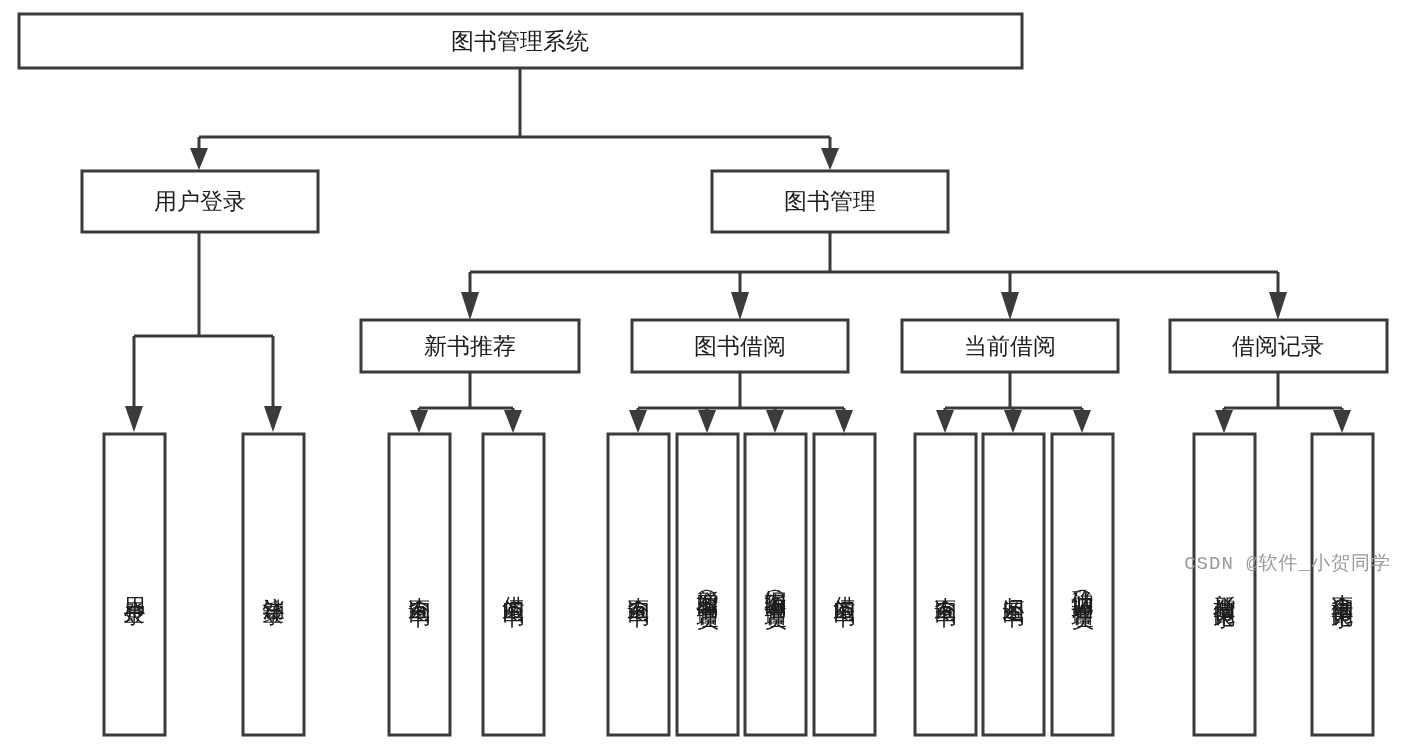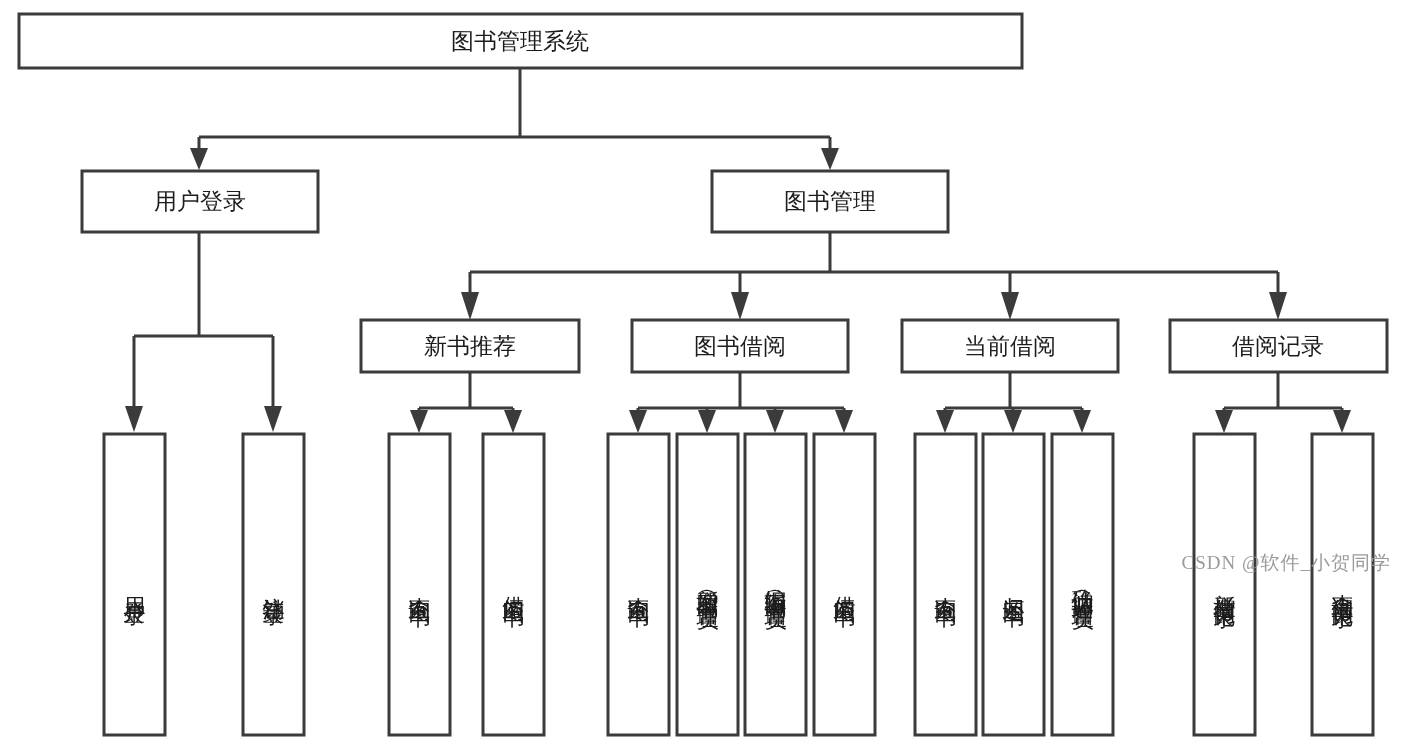--- a/index.html
+++ b/index.html
@@ -62,21 +62,21 @@
     font-size: 22px;
     line-height: 1;
     letter-spacing: 3px;
     color: #1c1c1c;
     white-space: nowrap;
   }
   .watermark {
     position: absolute;
     right: 14px;
     bottom: 6px;
-    font-family: Liberation Serif, serif;
+    font-family: Liberation Mono, monospace;
     font-size: 19px;
     color: #9a9a9a;
     letter-spacing: 1px;
     white-space: nowrap;
   }
 </style>
 </head>
 <body>
 
 <div id="diagram-root">

